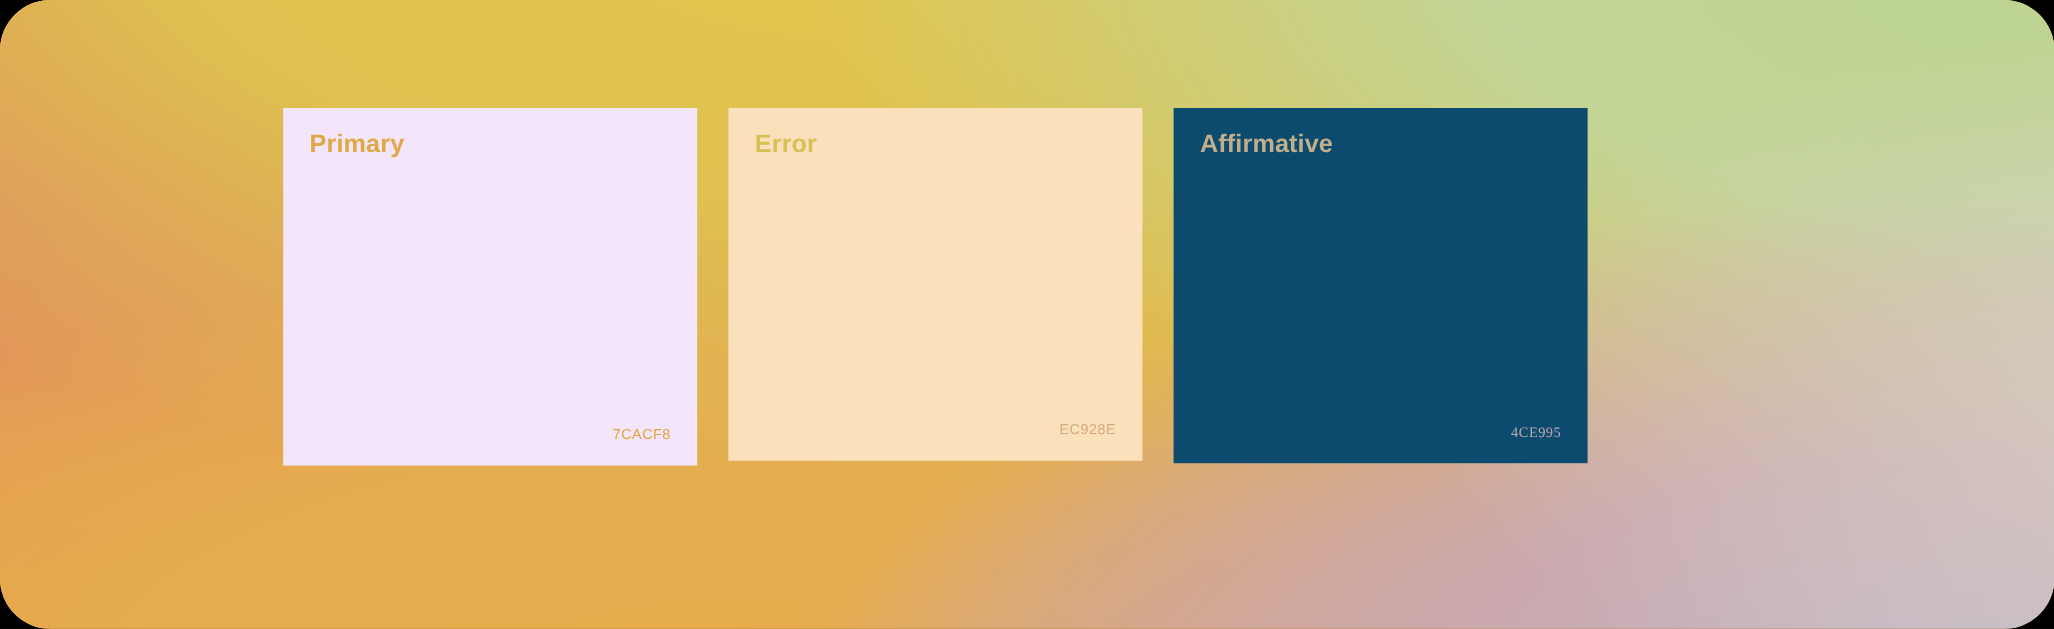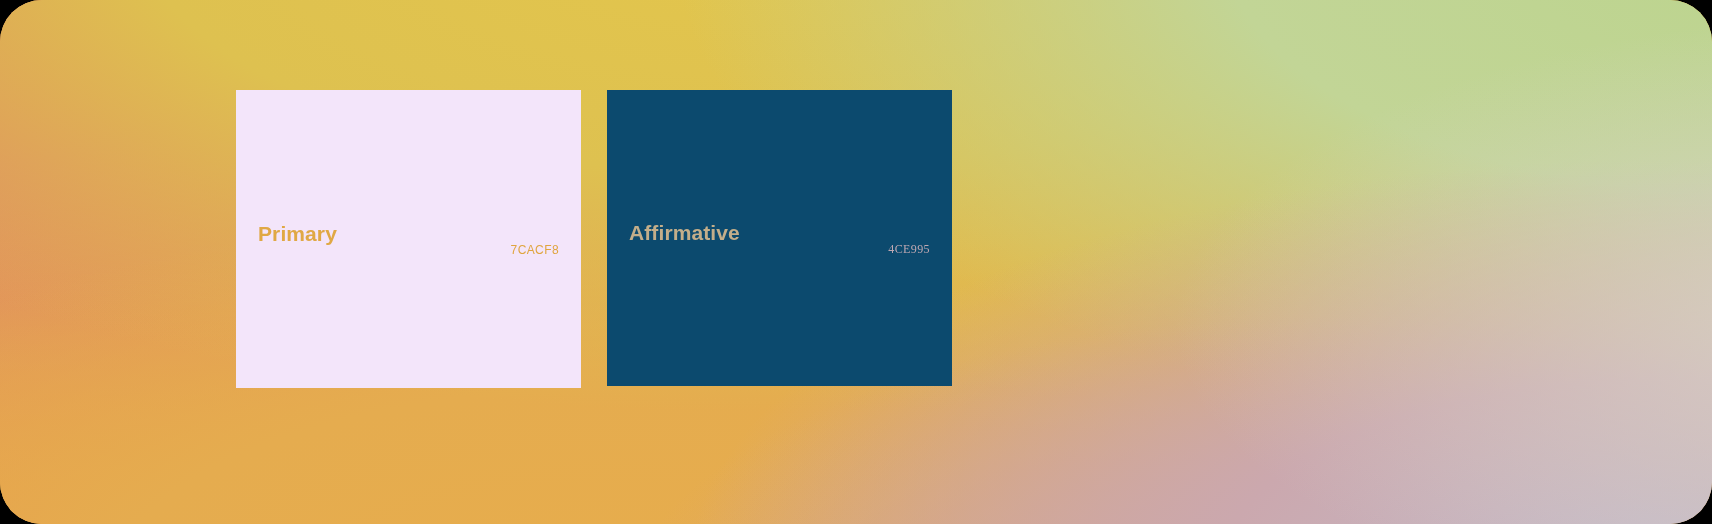--- a/index.html
+++ b/index.html
@@ -73,21 +73,21 @@
     gap: 26px;
   }
 
   .card {
     position: relative;
     width: 345px;
     box-sizing: border-box;
     padding: 20px 22px;
     display: flex;
     flex-direction: column;
-    justify-content: center;
+    justify-content: space-between;
   }
   .card-primary     { height: 298px; background: #F3E5FA; }
   .card-error       { height: 294px; background: #FBE0BC; }
   .card-affirmative { height: 296px; background: #0c4a6e; }
 
   .card-title {
     font-size: 21px;
     font-weight: bold;
     line-height: 1;
     letter-spacing: 0.1px;
@@ -123,20 +123,24 @@
   <div class="bg-layer mesh-4"></div>
   <div class="bg-layer mesh-5"></div>
 
   <div class="cards">
 
     <div class="card card-primary">
       <p class="card-title">Primary</p>
       <p class="card-hex">7CACF8</p>
     </div>
 
+    <div class="card card-error">
+      <p class="card-title">Error</p>
+      <p class="card-hex">EC928E</p>
+    </div>
 
     <div class="card card-affirmative">
       <p class="card-title">Affirmative</p>
       <p class="card-hex">4CE995</p>
     </div>
 
   </div>
 </div>
 
 </body></html>

